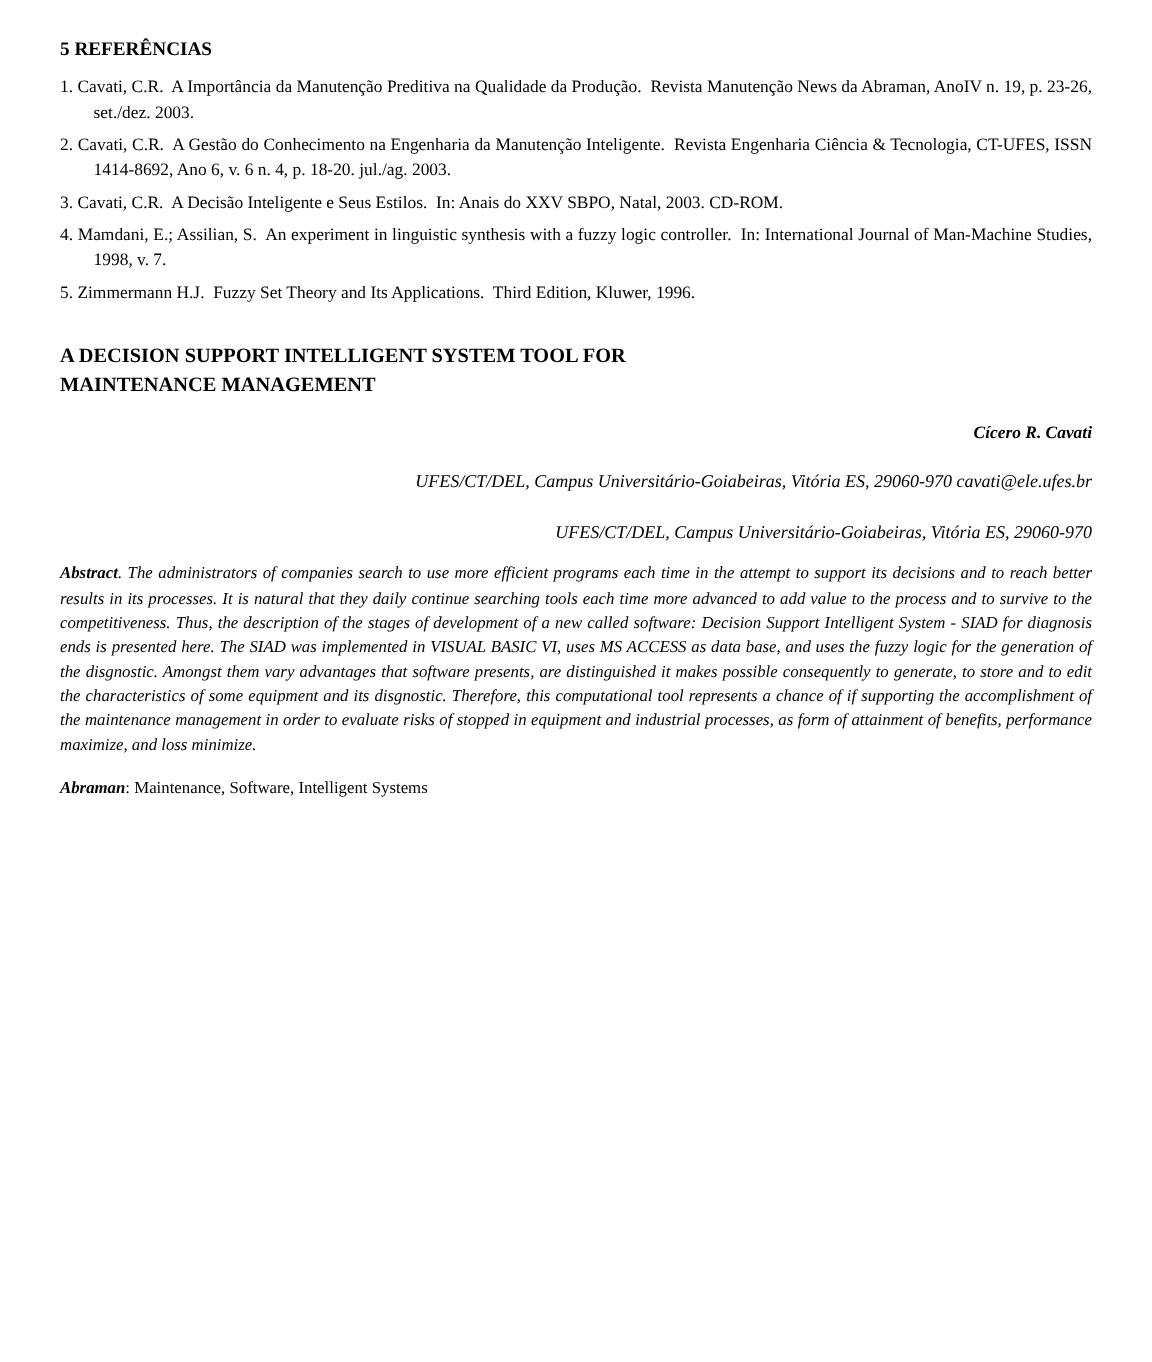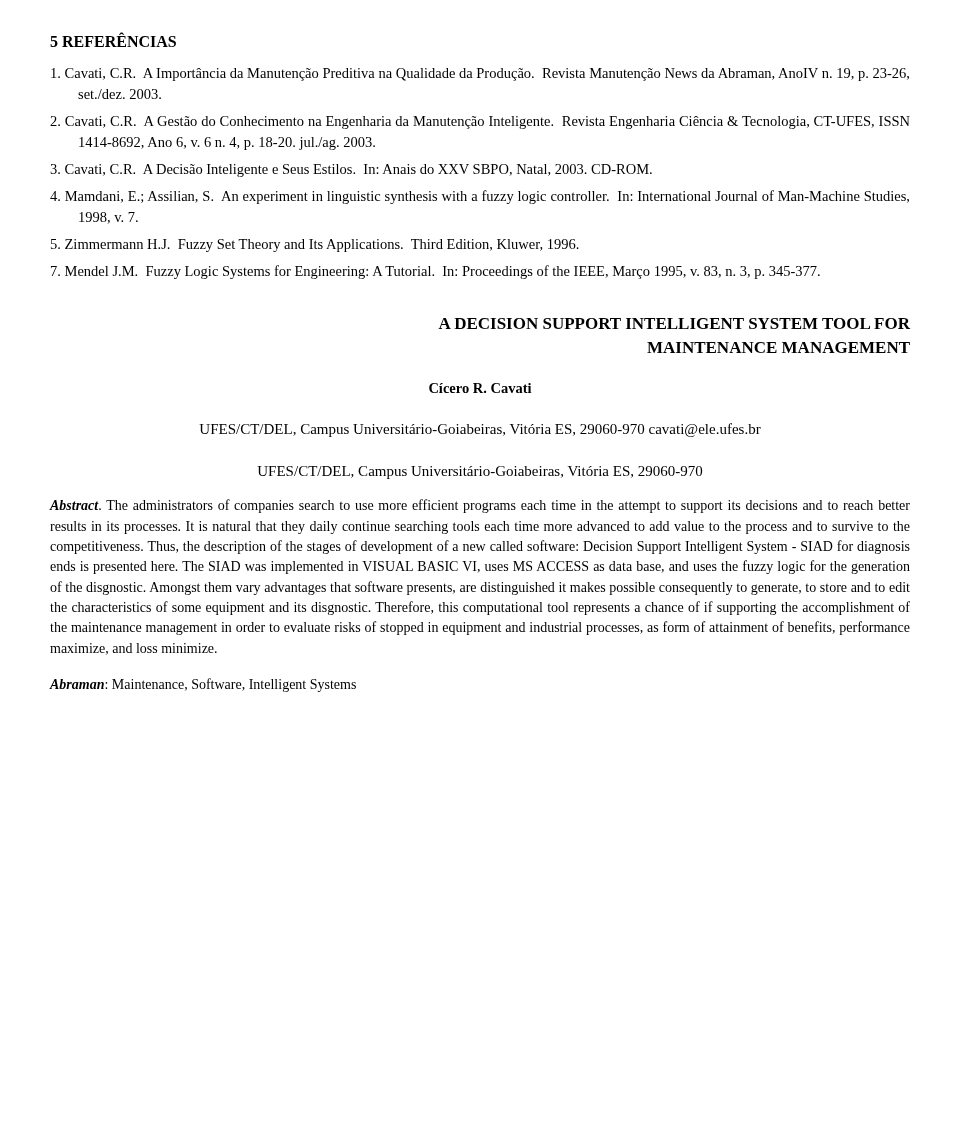--- a/index.html
+++ b/index.html
@@ -24,51 +24,53 @@
     }
     .references-list {
       margin-bottom: 30px;
     }
     .ref-item {
       margin-bottom: 6px;
       text-align: justify;
       text-indent: 0;
     }
     .paper-title-block {
-      text-align: right;
+      text-align: left;
       margin: 30px 0 18px 0;
     }
     .paper-title {
       font-size: 17px;
       font-weight: bold;
       text-transform: uppercase;
       line-height: 1.4;
     }
     .authors-block {
-      text-align: center;
+      text-align: right;
       margin-bottom: 14px;
+      font-style: italic;
     }
     .author-name {
       font-weight: bold;
       font-size: 14.5px;
     }
     .author-affil {
       font-size: 15px;
       margin-top: 20px;
     }
     .abstract-block {
       text-align: justify;
       margin-bottom: 16px;
       font-size: 14px;
     }
     .abstract-label {
       font-style: italic;
       font-weight: bold;
     }
     .abstract-text {
+      font-style: italic;
     }
     .keywords-block {
       font-size: 14px;
     }
     .keywords-label {
       font-style: italic;
       font-weight: bold;
     }
     .hanging-indent {
       padding-left: 28px;
@@ -96,23 +98,20 @@
 
   <div class="ref-item hanging-indent">
     <span>4. Mamdani, E.; Assilian, S.&nbsp; An experiment in linguistic synthesis with a fuzzy logic controller.&nbsp; In: International Journal of Man-Machine Studies, 1998, v. 7.</span>
   </div>
 
   <div class="ref-item hanging-indent">
     <span>5. Zimmermann H.J.&nbsp; Fuzzy Set Theory and Its Applications.&nbsp; Third Edition, Kluwer, 1996.</span>
   </div>
 
 
-  <div class="ref-item hanging-indent">
-    <span>7. Mendel J.M.&nbsp; Fuzzy Logic Systems for Engineering: A Tutorial.&nbsp; In: Proceedings of the IEEE, Março 1995, v. 83, n. 3, p. 345-377.</span>
-  </div>
 
 
 </div>
 
 <div class="paper-title-block">
   <div class="paper-title">
     <div>A DECISION SUPPORT INTELLIGENT SYSTEM TOOL FOR</div>
     <div>MAINTENANCE MANAGEMENT</div>
   </div>
 </div>

